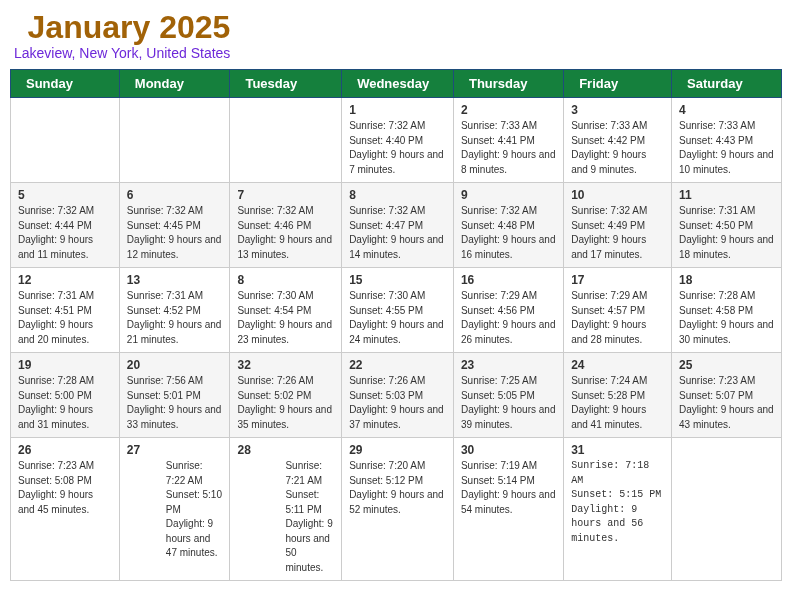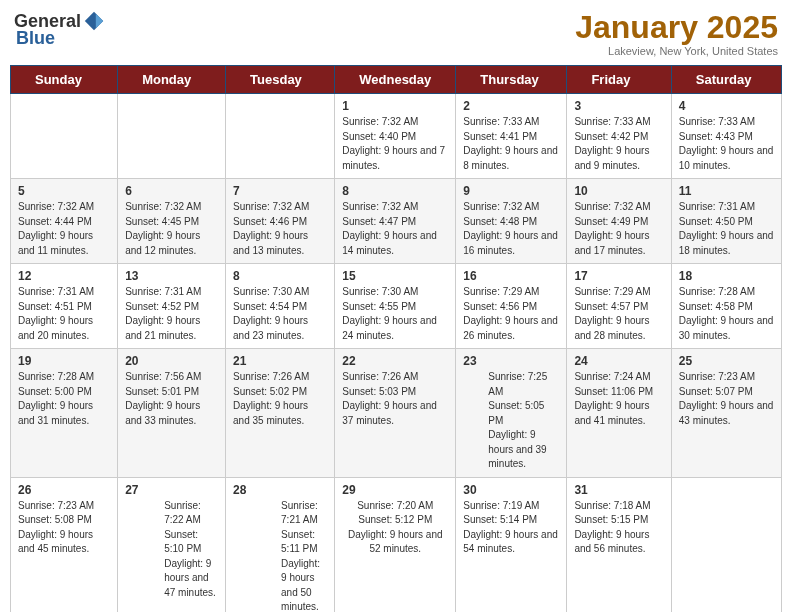--- a/index.html
+++ b/index.html
@@ -39,33 +39,33 @@
     .title-block {
       text-align: right;
     }
     .month-title {
       font-size: 32px;
       font-weight: bold;
       color: #a16207;
       line-height: 1.1;
     }
     .location {
-      font-size: 11px;
-      color: #737373;
+      font-size: 14px;
+      color: #6d28d9;
     }
     .calendar {
       width: 100%;
       border-collapse: collapse;
       border: 1px solid #ccc;
     }
     .calendar th {
-      background-color: #7f1d1d;
+      background-color: #15803d;
       color: #fff;
       text-align: left;
-      padding: 6px 24px;
+      padding: 6px 15px;
       font-size: 13px;
       font-weight: bold;
       border: 1px solid #1e4d7a;
     }
     .calendar td {
       vertical-align: top;
       padding: 5px 7px;
       border: 1px solid #ccc;
       font-size: 10.5px;
       color: #333;
@@ -88,32 +88,20 @@
       color: #333;
     }
     .empty-cell {
       background: #fff !important;
     }
   </style>
 </head>
 <body>
 
 <div class="header">
-  <div class="logo">
-    <div style="display:flex; flex-direction:column; align-items:flex-start;">
-      <div style="display:flex; align-items:center;">
-        <span class="logo-text-general">General</span>
-        <svg class="logo-icon" viewBox="0 0 24 24" xmlns="http://www.w3.org/2000/svg">
-          <polygon points="12,2 22,12 12,22 2,12" fill="#2a6099"></polygon>
-          <polygon points="14,4 22,12 14,20" fill="#5a9fd4"></polygon>
-        </svg>
-      </div>
-      <span class="logo-text-blue" style="margin-top:-4px; margin-left:2px;">Blue</span>
-    </div>
-  </div>
   <div class="title-block">
     <div class="month-title">January 2025</div>
     <div class="location">Lakeview, New York, United States</div>
   </div>
 </div>
 
 <table class="calendar">
   <thead>
     <tr>
     <th>Sunday</th>
@@ -250,41 +238,41 @@
 Sunset: 5:00 PM
 Daylight: 9 hours and 31 minutes.</div>
         </td>
         <td>
           <span class="day-number">20</span>
           <div class="day-info" style="white-space: pre-line;">Sunrise: 7:56 AM
 Sunset: 5:01 PM
 Daylight: 9 hours and 33 minutes.</div>
         </td>
         <td>
-          <span class="day-number">21</span>
+          <span class="day-number">32</span>
           <div class="day-info" style="white-space: pre-line;">Sunrise: 7:26 AM
 Sunset: 5:02 PM
 Daylight: 9 hours and 35 minutes.</div>
         </td>
         <td>
           <span class="day-number">22</span>
           <div class="day-info" style="white-space: pre-line;">Sunrise: 7:26 AM
 Sunset: 5:03 PM
 Daylight: 9 hours and 37 minutes.</div>
         </td>
         <td>
           <span class="day-number">23</span>
-          <div class="day-info" style="white-space: pre-line; margin-left: 25px;">Sunrise: 7:25 AM
+          <div class="day-info" style="white-space: pre-line;">Sunrise: 7:25 AM
 Sunset: 5:05 PM
 Daylight: 9 hours and 39 minutes.</div>
         </td>
         <td>
           <span class="day-number">24</span>
           <div class="day-info" style="white-space: pre-line;">Sunrise: 7:24 AM
-Sunset: 11:06 PM
+Sunset: 5:28 PM
 Daylight: 9 hours and 41 minutes.</div>
         </td>
         <td>
           <span class="day-number">25</span>
           <div class="day-info" style="white-space: pre-line;">Sunrise: 7:23 AM
 Sunset: 5:07 PM
 Daylight: 9 hours and 43 minutes.</div>
         </td>
       </tr>
       <tr>
@@ -301,32 +289,32 @@
 Daylight: 9 hours and 47 minutes.</div>
         </td>
         <td>
           <span class="day-number">28</span>
           <div class="day-info" style="white-space: pre-line; margin-left: 48px;">Sunrise: 7:21 AM
 Sunset: 5:11 PM
 Daylight: 9 hours and 50 minutes.</div>
         </td>
         <td>
           <span class="day-number">29</span>
-          <div class="day-info" style="white-space: pre-line; text-align: center;">Sunrise: 7:20 AM
+          <div class="day-info" style="white-space: pre-line;">Sunrise: 7:20 AM
 Sunset: 5:12 PM
 Daylight: 9 hours and 52 minutes.</div>
         </td>
         <td>
           <span class="day-number">30</span>
           <div class="day-info" style="white-space: pre-line;">Sunrise: 7:19 AM
 Sunset: 5:14 PM
 Daylight: 9 hours and 54 minutes.</div>
         </td>
         <td>
           <span class="day-number">31</span>
-          <div class="day-info" style="white-space: pre-line;">Sunrise: 7:18 AM
+          <div class="day-info" style="white-space: pre-line; font-family: Liberation Mono, monospace;">Sunrise: 7:18 AM
 Sunset: 5:15 PM
 Daylight: 9 hours and 56 minutes.</div>
         </td>
         <td class="empty-cell"></td>
       </tr>
     </tbody>
 </table>
 
 </body></html>

